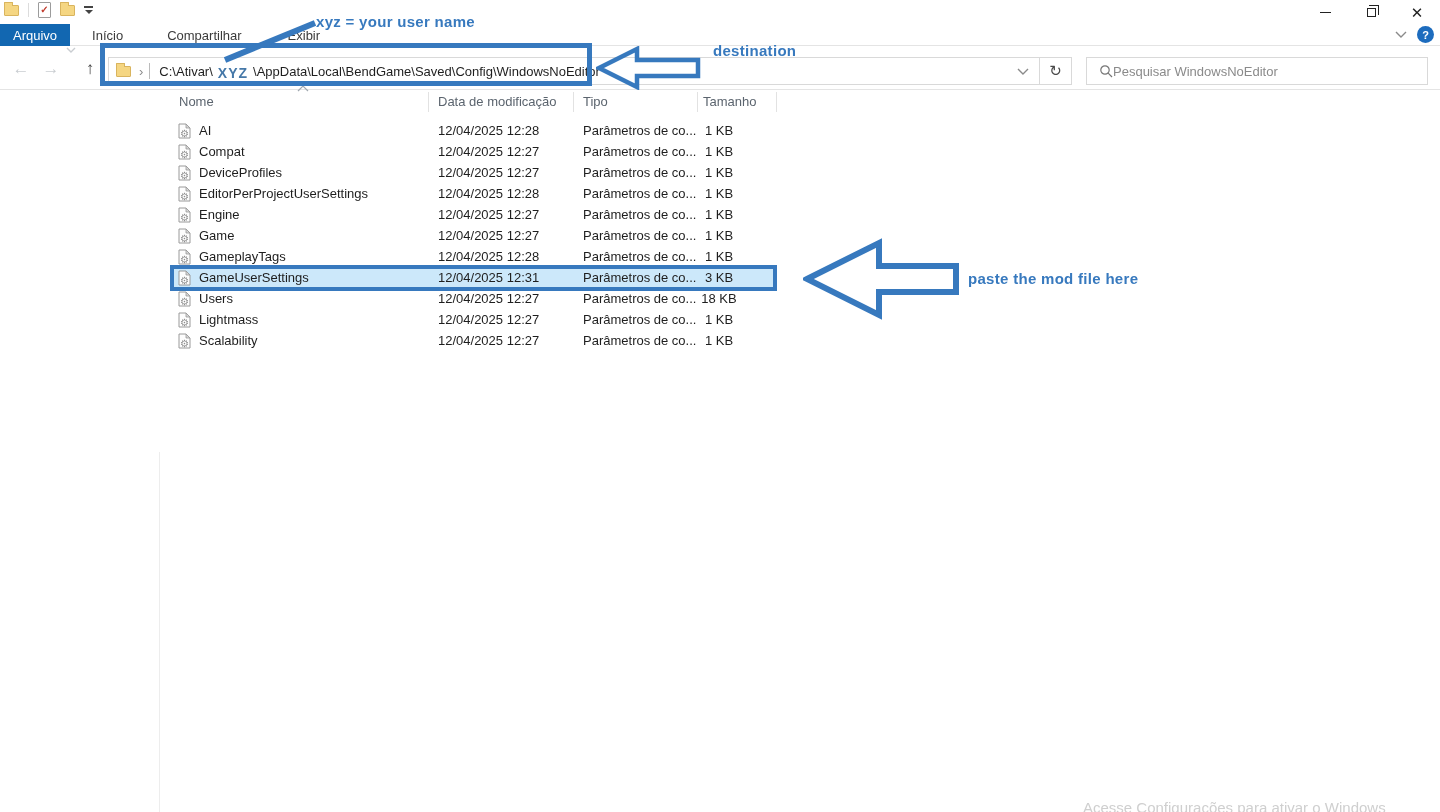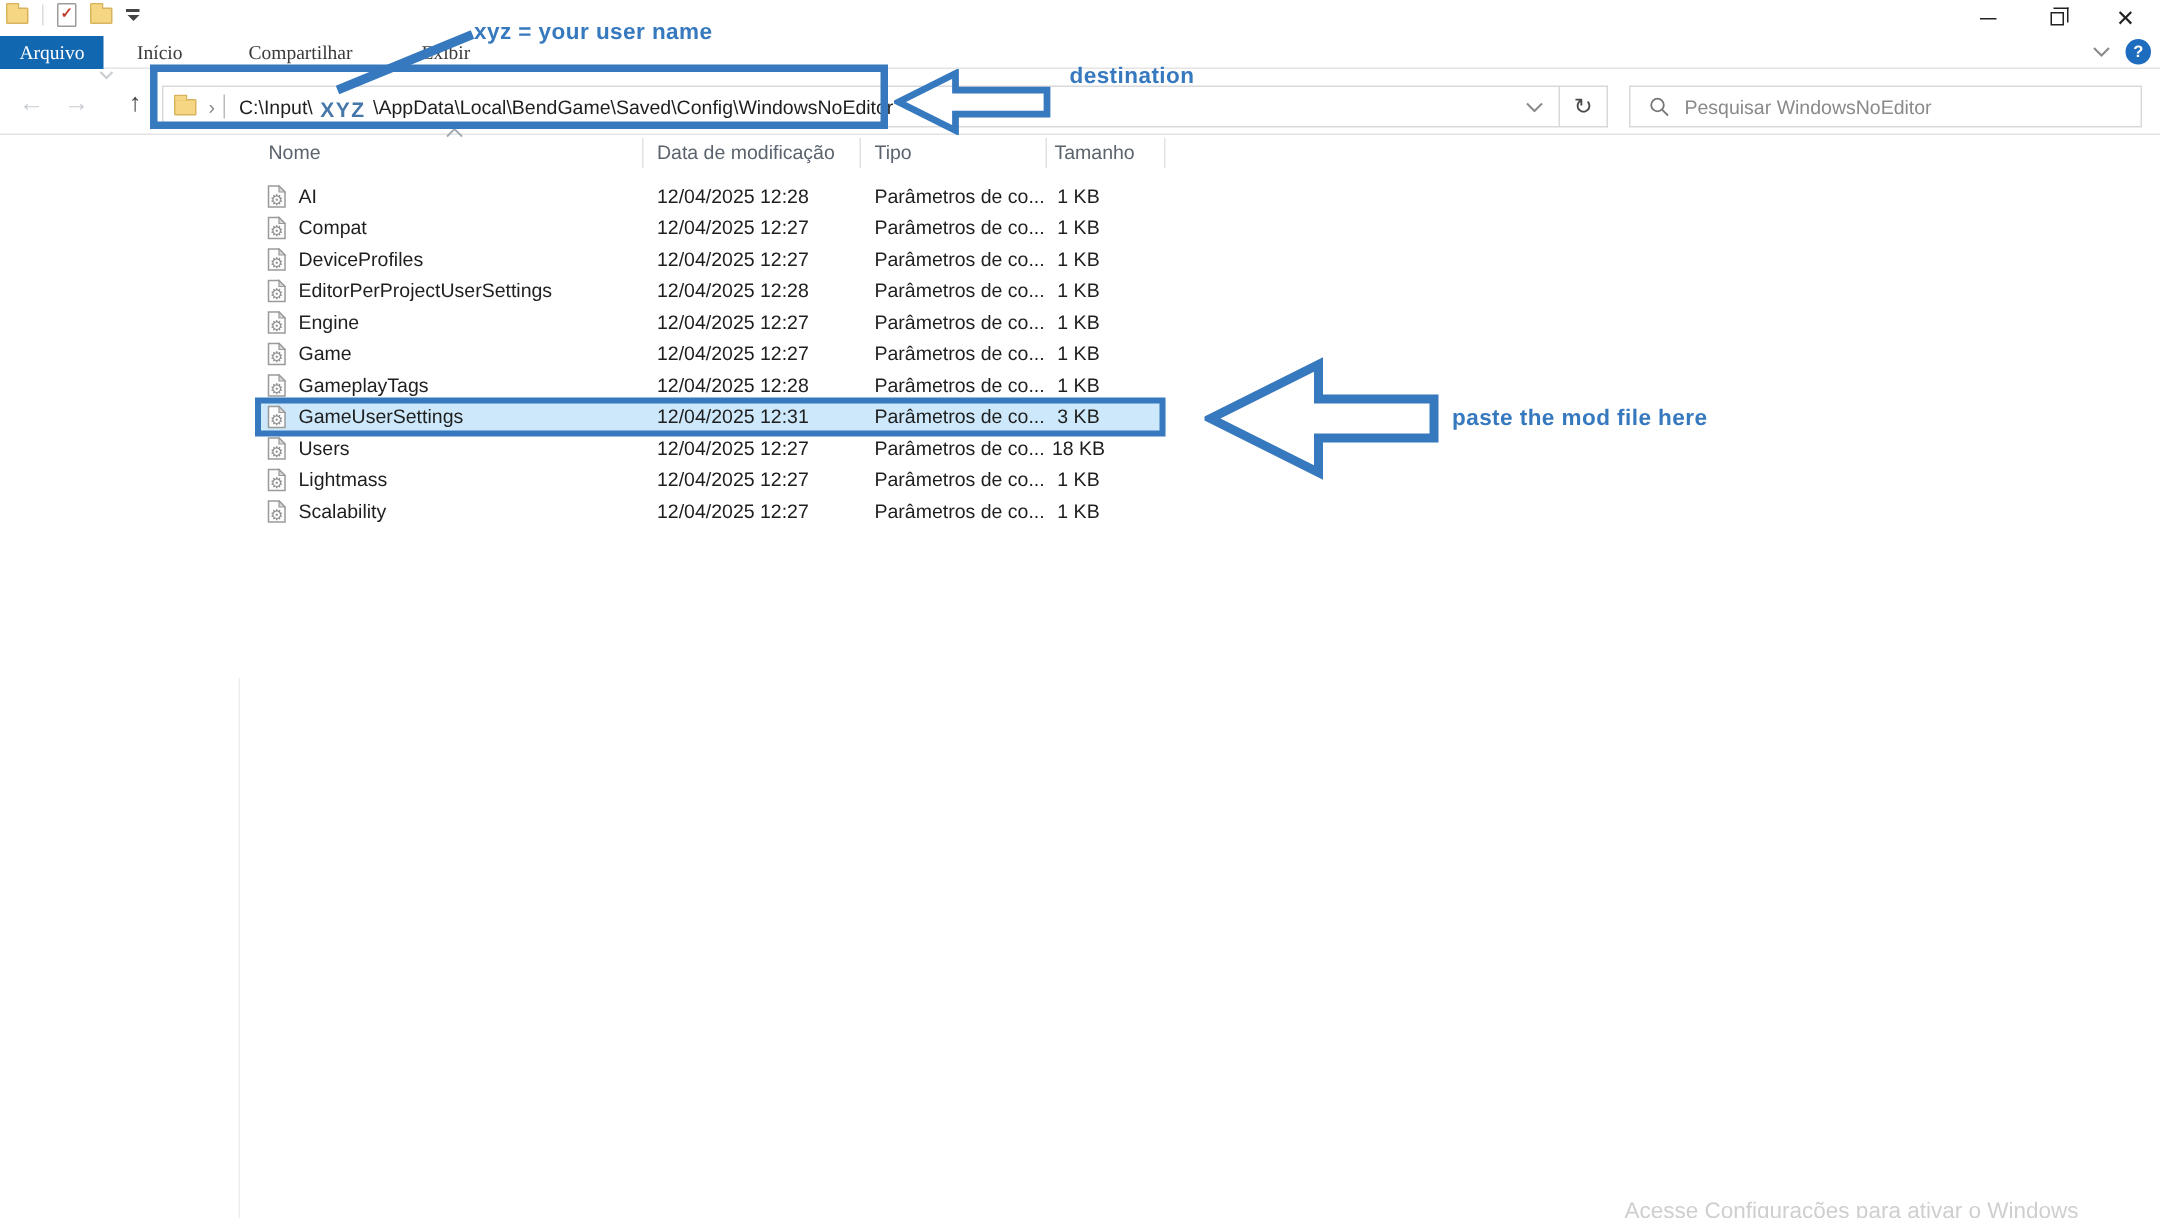--- a/index.html
+++ b/index.html
@@ -22,21 +22,21 @@
   .winbtns { position:absolute; right:0; top:0; display:flex; height:24px; }
   .winbtn { width:46px; height:24px; display:flex; align-items:center; justify-content:center; background:#fff; }
   .min-glyph  { width:11px; border-top:1.5px solid #222; }
   .restore-glyph { position:relative; width:9px; height:9px; border:1.2px solid #222; background:#fff; }
   .restore-glyph::before { content:""; position:absolute; left:1.5px; top:-3.5px; width:9px; height:9px; border:1.2px solid #222; border-left:none; border-bottom:none; }
   .close-glyph { font-size:15px; color:#222; line-height:1; }
 
   
   .ribbon { position:absolute; left:0; top:24px; width:1440px; height:22px; border-bottom:1px solid #e4e4e4; background:#fff; }
   .tabs { display:flex; height:22px; align-items:stretch; }
-  .tab { padding:0 16px; font-size:13px; color:#3b3b3b; display:flex; align-items:center;font-family:Liberation Serif, serif; }
+  .tab { padding:0 16px; font-size:13px; color:#3b3b3b; display:flex; align-items:center; }
   .tab.active { background:#1267b1; color:#fff; padding:0 13px; }
   .tab.gap1 { margin-left:6px; } .tab.gap2 { margin-left:12px; } .tab.gap3 { margin-left:14px; }
   .ribbon-right { position:absolute; right:6px; top:2px; display:flex; align-items:center; gap:10px; }
   .rib-chev { color:#8a8a8a; font-size:12px; }
   .help-ic { width:17px; height:17px; border-radius:50%; background:#1d6cbe; color:#fff; font-size:11px; font-weight:bold;
              display:flex; align-items:center; justify-content:center; }
 
   
   .navrow { position:absolute; left:0; top:47px; width:1440px; height:43px; border-bottom:1px solid #e4e4e4; background:#fff; }
   .nav-ic { position:absolute; top:0; height:43px; display:flex; align-items:center; justify-content:center; font-size:17px; }
@@ -45,21 +45,21 @@
              display:flex; align-items:center; }
   .refreshbtn { position:absolute; left:1040px; top:10px; width:32px; height:28px; border:1px solid #d9d9d9; border-left:none;
                 display:flex; align-items:center; justify-content:center; color:#4a4a4a; font-size:15px; background:#fff; }
   .path-text { font-size:13px; color:#1e1e1e; white-space:nowrap; }
   .path-user { font-weight:bold; font-size:14px; color:#4578a8; margin:0 5px; position:relative; top:2px; letter-spacing:1px; }
   .addr-sep  { color:#8a8a8a; font-size:13px; margin:0 6px 0 8px; }
   .addr-bar-cursor { width:1px; height:16px; background:#bbb; margin-right:9px; }
 
   .searchbox { position:absolute; left:1086px; top:10px; width:342px; height:28px; border:1px solid #d9d9d9; background:#fff;
                display:flex; align-items:center; }
-  .search-ph { font-size:13px; color:#8a8a8a; margin-left:10px; }
+  .search-ph { font-size:13px; color:#8a8a8a; }
 
   
   .listhdr { position:absolute; left:160px; top:91px; width:720px; height:22px; font-size:13px; color:#5b646e; }
   .hcol { position:absolute; top:3px; }
   .hsep { position:absolute; top:1px; width:1px; height:20px; background:#e2e2e2; }
   .sortcaret { position:absolute; left:137px; top:-6px; }
 
   
   .row { position:absolute; left:170px; width:607px; height:21px; font-size:13px; color:#1e1e1e; }
   .row.selected { background:#cce8fa; }
@@ -130,21 +130,21 @@
     <span class="nav-ic dim" style="left:40px;  width:22px;">→</span>
     <svg class="nav-ic" style="left:66px; width:12px;" width="10" height="6">
         <polyline points="1,1 5,5 9,1" fill="none" stroke="#c9cdd1" stroke-width="1.4"></polyline>
       </svg>
     <span class="nav-ic" style="left:80px; width:20px; color:#3f3f3f;">↑</span>
 
     <div class="addrbar">
       <span class="folder-ic" style="margin-left:7px;"></span>
       <span class="addr-sep">›</span>
       <span class="addr-bar-cursor"></span>
-      <span class="path-text"><span>C:\Input\</span><span class="path-user">XYZ</span><span>\AppData\Local\BendGame\Saved\Config\WindowsNoEditor</span></span>
+      <span class="path-text"><span>C:\Ativar\</span><span class="path-user">XYZ</span><span>\AppData\Local\BendGame\Saved\Config\WindowsNoEditor</span></span>
       <svg style="position:absolute; right:10px;" width="12" height="7">
           <polyline points="1,1 6,6 11,1" fill="none" stroke="#8a8a8a" stroke-width="1.4"></polyline>
         </svg>
     </div>
     <div class="refreshbtn">↻</div>
 
     <div class="searchbox">
       <svg style="margin-left:12px;" width="14" height="14" viewBox="0 0 14 14">
           <circle cx="6" cy="6" r="4.2" fill="none" stroke="#767676" stroke-width="1.2"></circle>
           <line x1="9.2" y1="9.2" x2="13" y2="13" stroke="#767676" stroke-width="1.2"></line>

